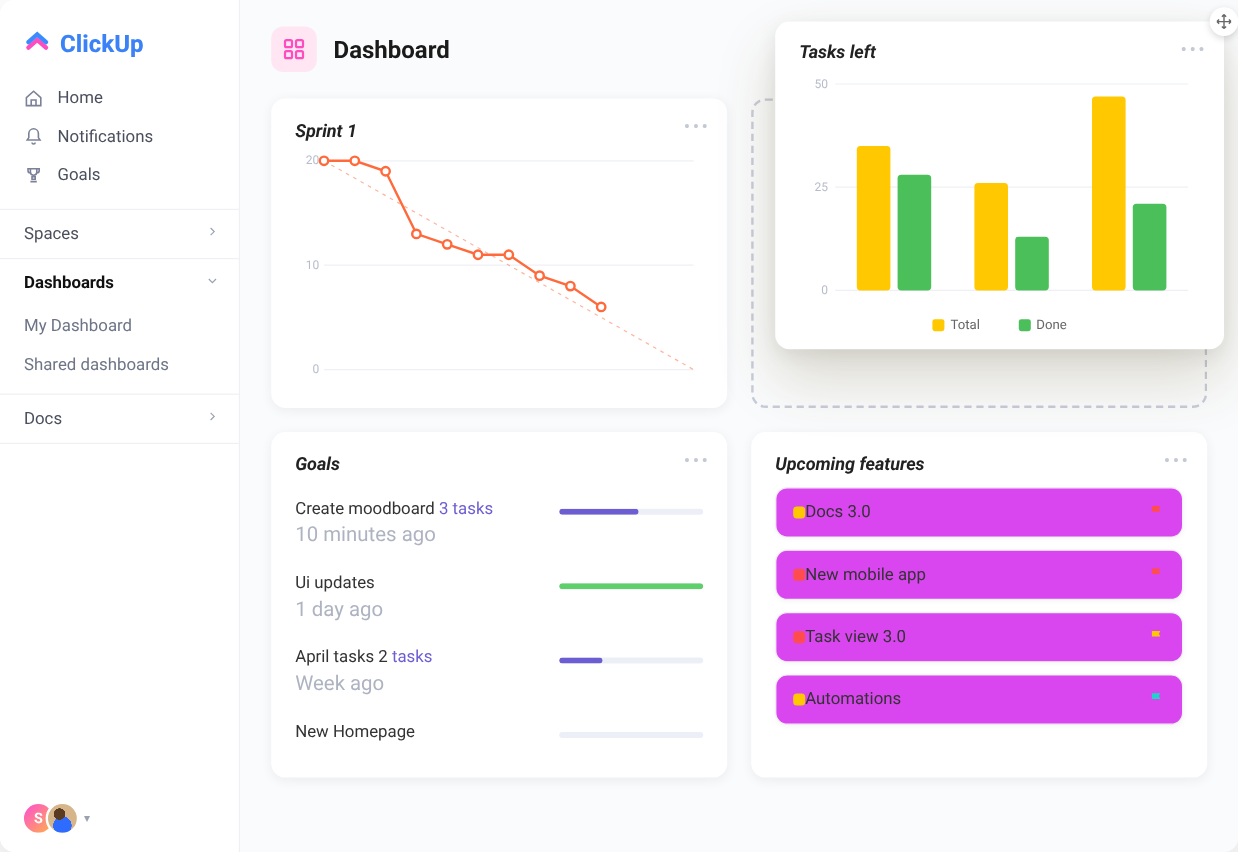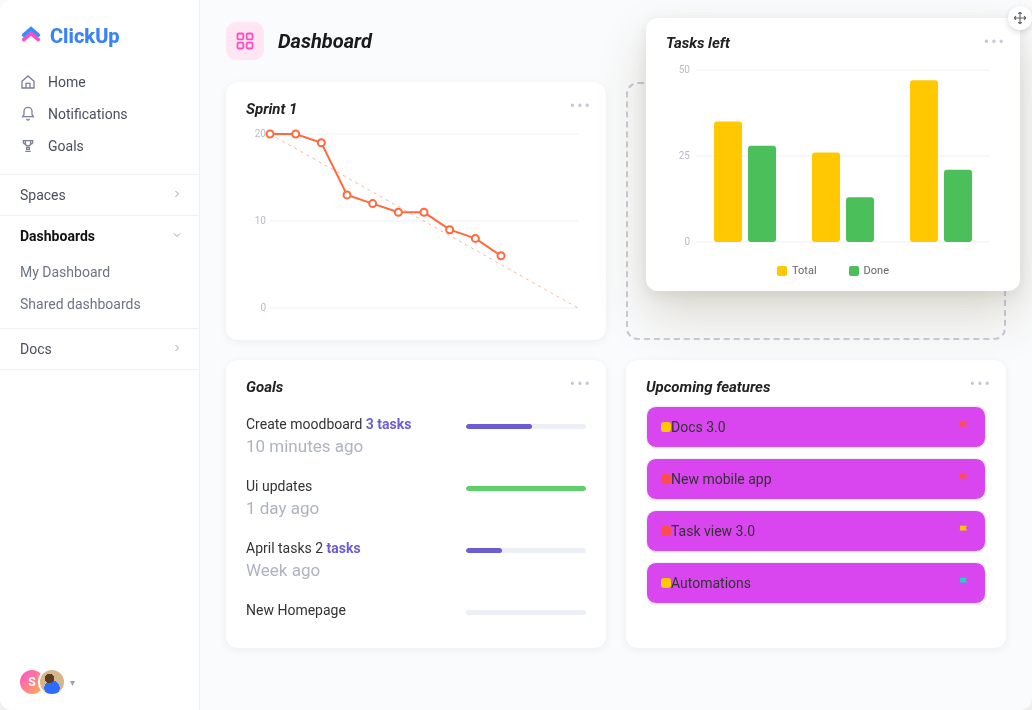--- a/index.html
+++ b/index.html
@@ -70,21 +70,21 @@
   .av.img { background:#d6b58a; background-image: radial-gradient(circle at 40% 35%, #5b3a22 0 22%, transparent 23%), radial-gradient(circle at 50% 75%, #2e6cff 0 35%, transparent 36%); }
   .av-caret { font-size:10px; color:#9aa1b1; margin-left:4px; }
 
   
   .main { flex: 1; padding: 22px 26px; overflow:hidden; }
   .page-head { display:flex; align-items:center; gap:14px; margin-bottom: 22px; }
   .page-icon {
     width: 38px; height: 38px; border-radius: 10px;
     background: #ffe6f2; display:flex;align-items:center;justify-content:center;
   }
-  .page-title { font-size: 20px; font-weight: 700; color:#1a1a1a;font-style:italic; }
+  .page-title { font-size: 20px; font-weight: 700; color:#1a1a1a; }
 
   .grid {
     display: grid;
     grid-template-columns: 380px 1fr;
     gap: 20px;
   }
   .card {
     background: #fff;
     border-radius: 12px;
     box-shadow: 0 2px 10px rgba(20,20,50,0.06);
@@ -100,21 +100,21 @@
     min-height: 248px;
   }
 
   
   .sprint-chart { width: 100%; height: 190px; }
 
   
   .goal-row { padding: 10px 0 12px 0; display:flex; justify-content:space-between; align-items:flex-start; gap:12px;}
   .goal-left { flex:1;}
   .goal-title { font-size: 14px; color:#333; }
-  .goal-title .accent { color:#6c5dd3; font-weight:700; }
+  .goal-title .accent { color:#6c5dd3; font-weight:400; }
   .goal-meta { font-size: 17px; color:#aeb3c1; margin-top:4px;}
   .goal-bar { width: 120px; height:5px; border-radius:3px; background:#edeff6; margin-top:8px; position:relative; overflow:hidden;}
   .goal-bar .fill { position:absolute; left:0; top:0; bottom:0; border-radius:3px; }
 
   
   .feat-item {
     display:flex; align-items:center; gap:0;
     background:#d946ef; border:1px solid #f0f1f6; border-radius:10px;
     padding:12px 14px; margin-bottom:10px;
     box-shadow: 0 1px 4px rgba(20,20,50,0.04);

